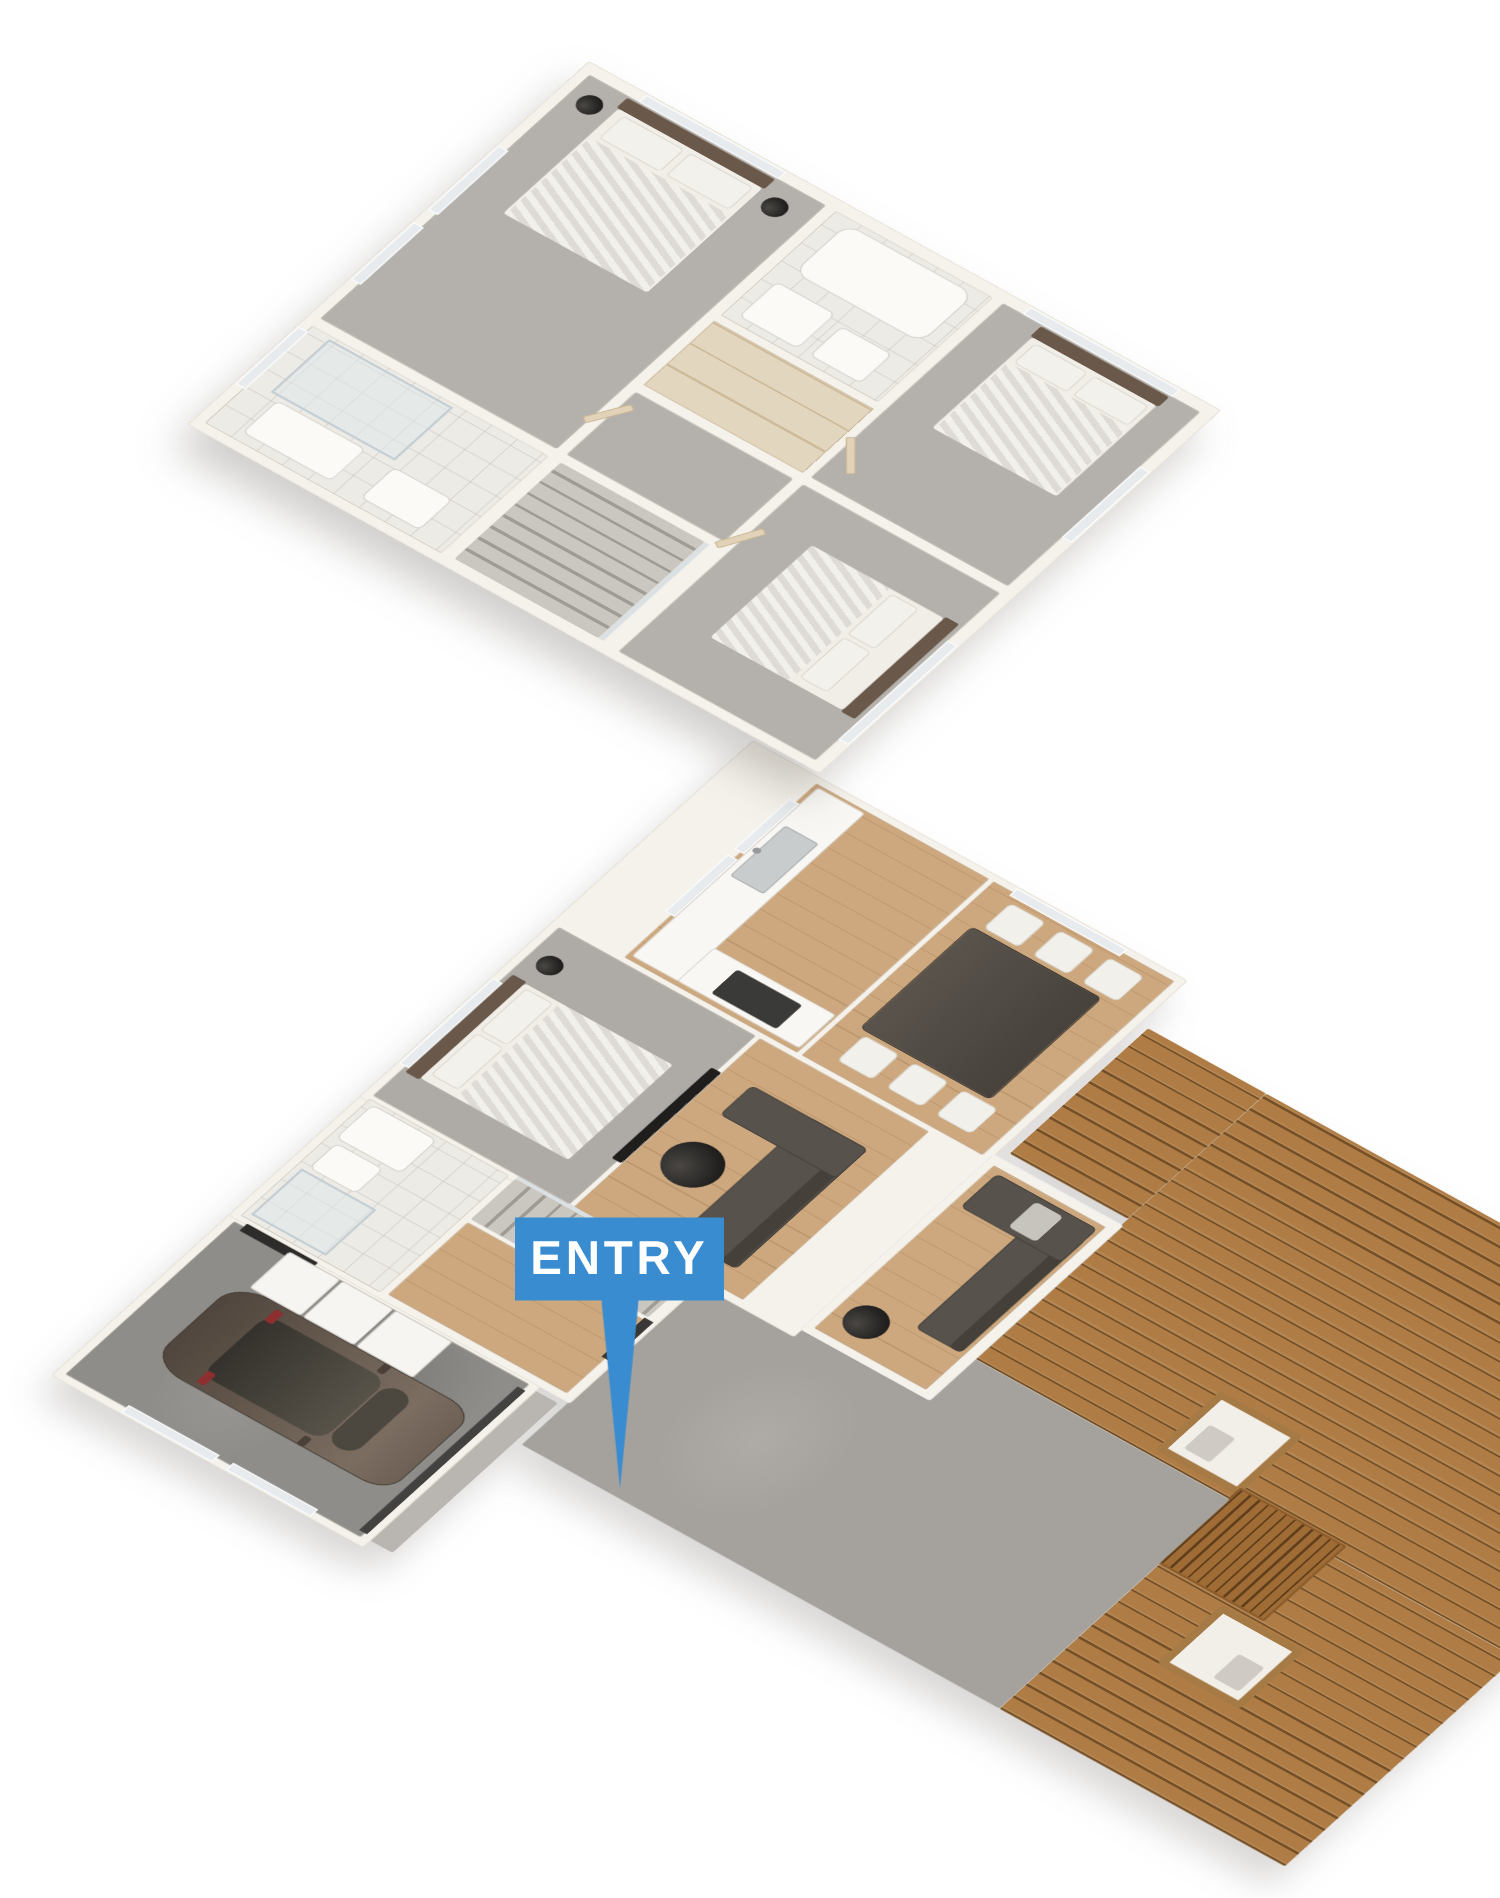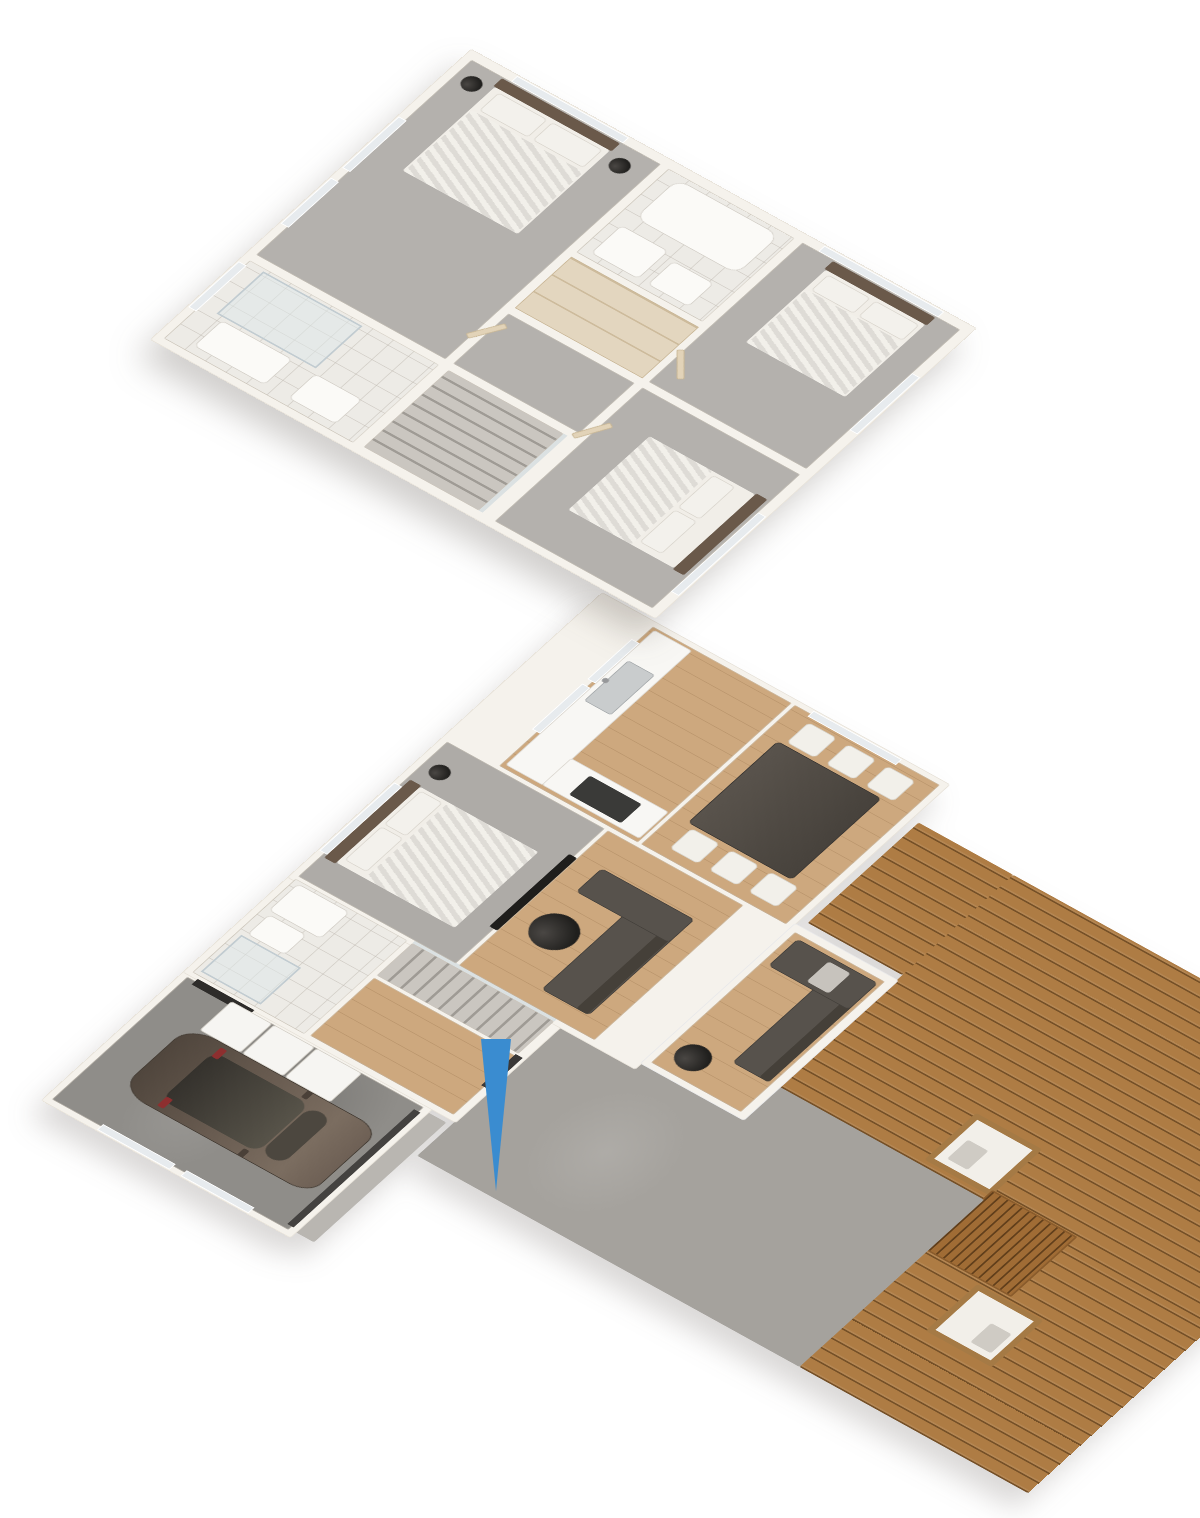--- a/index.html
+++ b/index.html
@@ -209,15 +209,16 @@
       <div class="abs window" style="left:40px;top:630px;width:140px;height:8px;"></div>
       <div class="abs bedhead" style="left:66px;top:612px;width:136px;height:14px;"></div>
       <div class="abs sheet" style="left:68px;top:478px;width:132px;height:134px;"></div>
       <div class="abs pillow" style="left:76px;top:562px;width:56px;height:26px;"></div>
       <div class="abs pillow" style="left:138px;top:562px;width:56px;height:26px;"></div>
       <div class="abs duvet" style="left:68px;top:478px;width:132px;height:80px;"></div>
       <div class="abs door" style="left:150px;top:424px;width:40px;transform:rotate(30deg);"></div>
     </div>
   </div>
 
+  <div class="marker-label">ENTRY</div>
   <div class="marker-pointer"></div>
 
 </div>
 
 </body></html>

